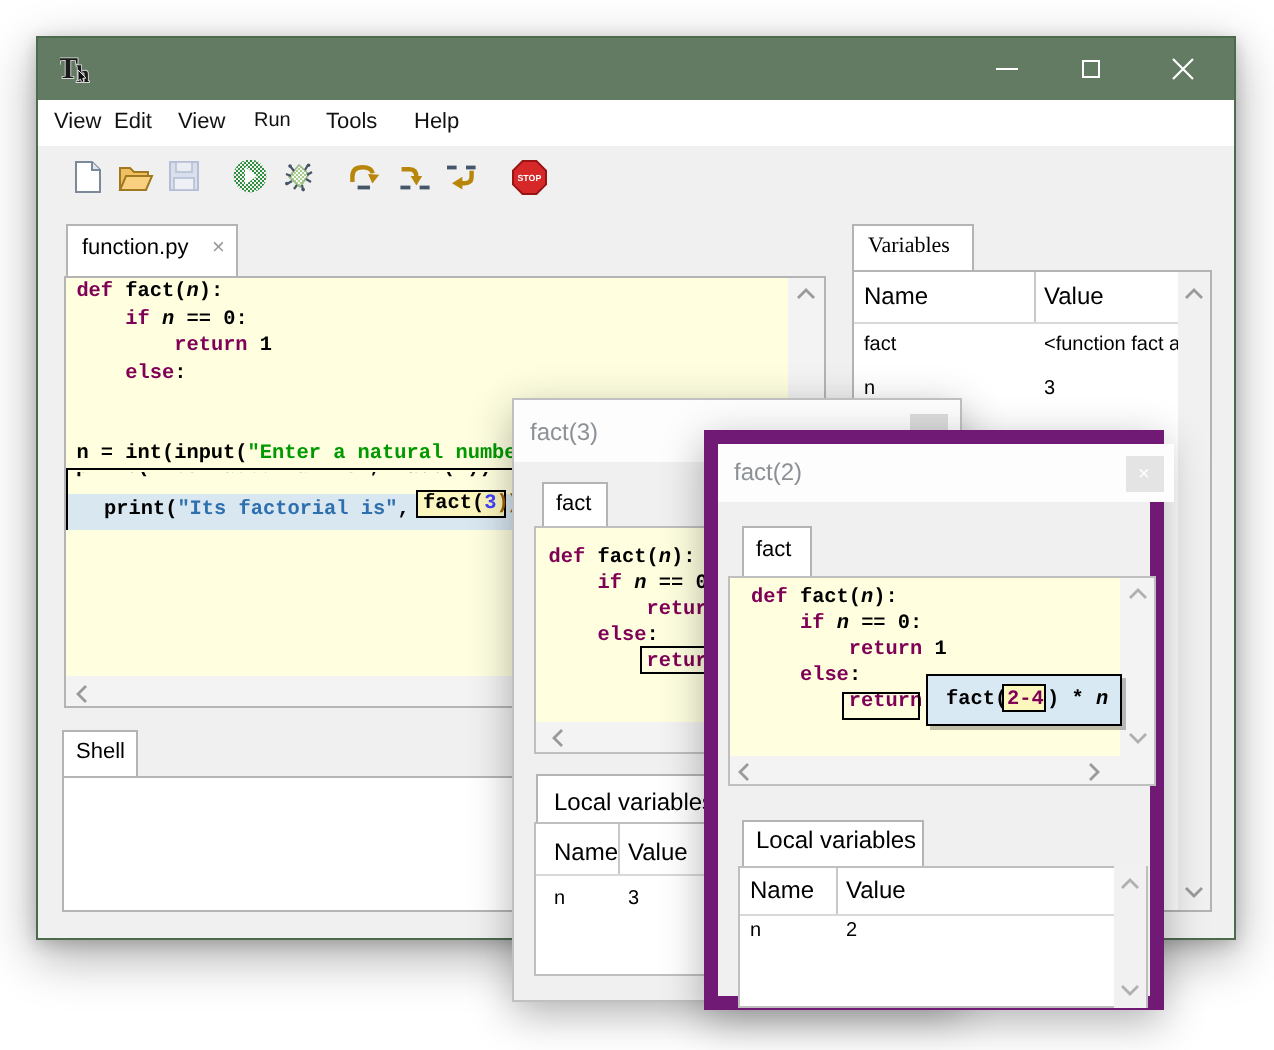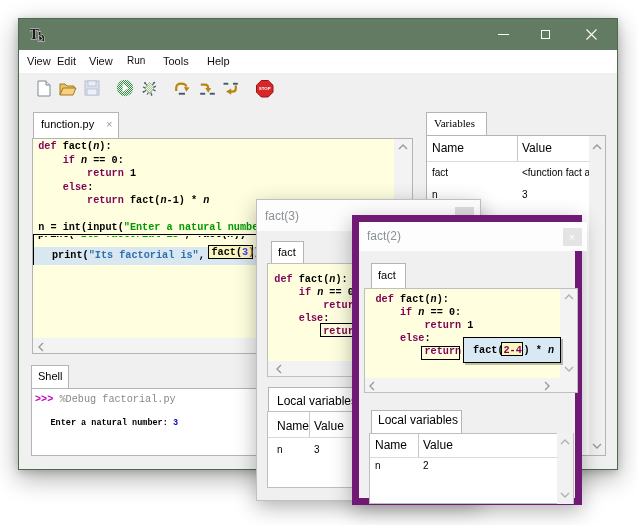--- a/index.html
+++ b/index.html
@@ -127,41 +127,38 @@
 
   <div class="abs" style="left:14px; top:319px; width:379px; height:15px; background:#f3f3f3;"></div>
   <svg class="abs" style="left:19px; top:323px;" width="6" height="10" viewBox="0 0 6 10">
       <path d="M5 1 L1 5 L5 9" stroke="#9a9a9a" stroke-width="1.4" fill="none"></path>
     </svg>
 
   <div class="abs code" style="left:19.2px; top:121.2px;"><span class="kw">def</span> fact(<i>n</i>):</div>
   <div class="abs code" style="left:19.2px; top:134.7px;">    <span class="kw">if</span> <i>n</i> == 0:</div>
   <div class="abs code" style="left:19.2px; top:148.2px;">        <span class="kw">return</span> 1</div>
   <div class="abs code" style="left:19.2px; top:161.6px;">    <span class="kw">else</span>:</div>
-  <div class="abs code" style="left:19.2px; top:175.1px;">        <span class="kw">return</span> fact(<i>n</i>-1) * <i>n</i></div>
   <div class="abs code" style="left:19.2px; top:202.1px;">n = int(input(<span class="str">"Enter a natural number: "</span>))</div>
 
   <div class="abs" style="left:13.5px; top:215px; width:227px; height:31px; border:1px solid #000; border-bottom:2px solid #000; background:#ffffe0;"></div>
 
   <div class="abs" style="left:15px; top:217px; width:242px; height:5px; overflow:hidden;">
     <div class="code" style="position:absolute; left:4px; top:-8px;">print(<span class="str">"Its factorial is"</span>, fact(<i>n</i>))</div>
   </div>
 
   <div class="abs" style="left:15px; top:228px; width:242px; height:17.5px; background:#d9e7f1;"></div>
   <div class="abs code" style="left:33px; top:230px;">print(<span style="color:#2e6fad">"Its factorial is"</span>,</div>
 
   <div class="abs" style="left:189px; top:226px; width:45px; height:13.5px; background:#fbf6be; border:1px solid #000;"></div>
   <div class="abs code" style="left:192.5px; top:226.5px;">fact(<span style="color:#4040ff">3</span><span style="color:#a06000">)</span></div>
   <div class="abs code" style="left:234.5px; top:226.5px;"><span style="color:#a06000">)</span></div>
 
   <div class="abs tab" style="left:12px; top:346px; width:38px; height:23px;"></div>
   <div class="abs ui" style="left:19px; top:351px; font-size:11px; color:#000;">Shell</div>
   <div class="abs" style="left:12px; top:369px; width:382px; height:68px; background:#ffffff; border:1px solid #b4b4b4;"></div>
-  <div class="abs code" style="left:16px; top:374px; font-weight:bold;"><span style="color:#c000c0">&gt;&gt;&gt;</span> <span style="color:#888; font-weight:normal;">%Debug factorial.py</span></div>
-  <div class="abs code" style="left:31.5px; top:398px; font-size:8.5px; letter-spacing:0;">Enter a natural number: <span style="color:#0000d0">3</span></div>
 
   <div class="abs tab" style="left:407px; top:93px; width:61px; height:23px;"></div>
   <div class="abs ui" style="left:415px; top:98px; font-size:11px; color:#000;font-family:Liberation Serif, serif;">Variables</div>
   <div class="abs" style="left:407px; top:116px; width:180px; height:321px; background:#ffffff; border:1px solid #b4b4b4;"></div>
   <div class="abs ui" style="left:413px; top:122px; font-size:12px; color:#000;">Name</div>
   <div class="abs ui" style="left:503px; top:122px; font-size:12px; color:#000;">Value</div>
   <div class="abs" style="left:498px; top:117px; width:1px; height:25px; background:#c8c8c8;"></div>
   <div class="abs" style="left:408px; top:142px; width:162px; height:1px; background:#d9d9d9;"></div>
   <div class="abs ui" style="left:413px; top:148px; font-size:10px; color:#000;">fact</div>
   <div class="abs ui" style="left:503px; top:148px; font-size:10px; color:#000; width:67px; overflow:hidden; white-space:nowrap;">&lt;function fact at</div>

